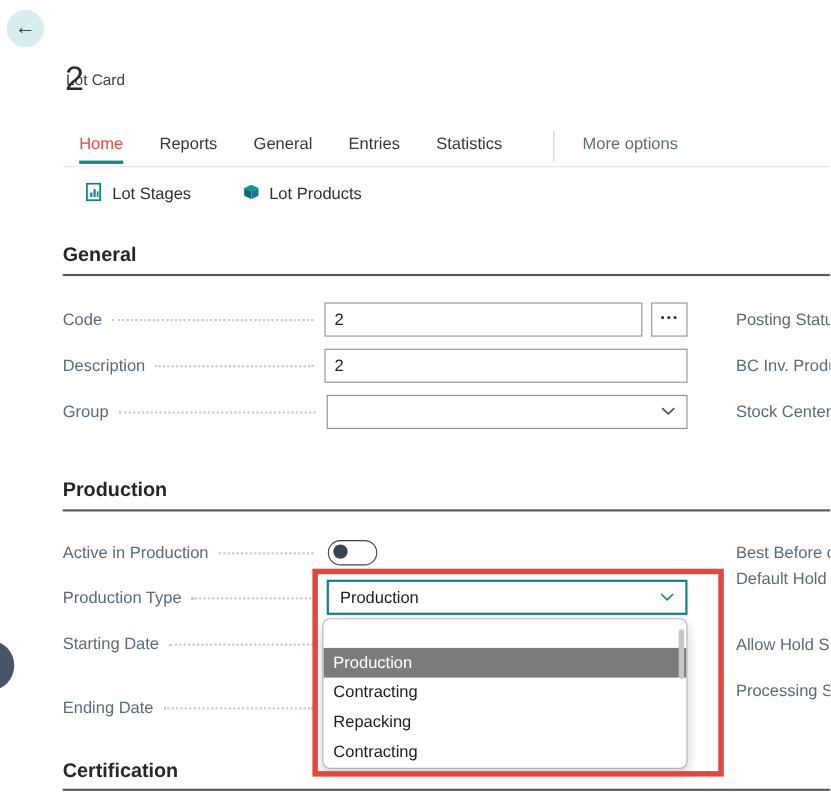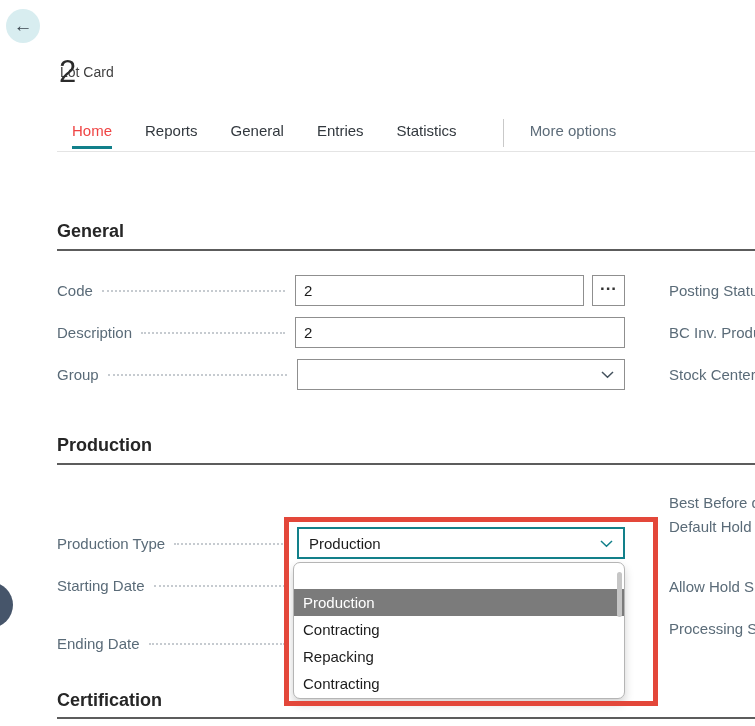--- a/index.html
+++ b/index.html
@@ -95,20 +95,43 @@
     <span class="tab active">Home</span>
     <span class="tab">Reports</span>
     <span class="tab">General</span>
     <span class="tab">Entries</span>
     <span class="tab">Statistics</span>
     <span class="tab-divider"></span>
     <span class="more-options">More options</span>
   </div>
   <div class="tabs-rule"></div>
 
+  <div class="actions">
+    <div class="action">
+      <span>
+        <svg width="17" height="17" viewBox="0 0 17 17">
+          <rect x="2" y="1" width="12" height="15" fill="none" stroke="#12808a" stroke-width="1.6"></rect>
+          <rect x="5" y="9" width="2" height="4" fill="#12808a"></rect>
+          <rect x="8" y="6" width="2" height="7" fill="#12808a"></rect>
+          <rect x="11" y="8" width="1.5" height="5" fill="#12808a"></rect>
+        </svg>
+      </span>
+      <span>Lot Stages</span>
+    </div>
+    <div class="action">
+      <span>
+        <svg width="17" height="17" viewBox="0 0 17 17">
+          <polygon points="2,5 8.5,2 15,5 8.5,8" fill="#15919c"></polygon>
+          <polygon points="2,5 8.5,8 8.5,15 2,12" fill="#0d6a73"></polygon>
+          <polygon points="15,5 8.5,8 8.5,15 15,12" fill="#12808a"></polygon>
+        </svg>
+      </span>
+      <span>Lot Products</span>
+    </div>
+  </div>
 
   <div class="section-title" style="top:221px;">General</div>
   <div class="section-rule" style="top:249px;"></div>
 
   <div class="frow" style="top:274px;">
     <span class="flabel">Code</span>
     <span class="leader"></span>
     <span class="ctl" style="width:330px;">
       <input class="tinput" style="width: 289px;" value="2">
       <span class="assist-btn">
@@ -139,20 +162,29 @@
             </svg>
         </span>
       </span>
     </span>
   </div>
   <div class="rlabel" style="top:366px;">Stock Center</div>
 
   <div class="section-title" style="top:435px;">Production</div>
   <div class="section-rule" style="top:463px;"></div>
 
+  <div class="frow" style="top:486px;">
+    <span class="flabel">Active in Production</span>
+    <span class="leader"></span>
+    <span class="ctl" style="width:330px;">
+      <span class="toggle">
+        <span class="knob"></span>
+      </span>
+    </span>
+  </div>
   <div class="rlabel" style="top:494px;">Best Before d</div>
 
   <div class="frow" style="top:527px;">
     <span class="flabel">Production Type</span>
     <span class="leader"></span>
     <span class="ctl" style="width:328px;">
       <span class="selectbox accent" style="width:328px;">
         <span class="val">Production</span>
         <span>
           <svg width="13" height="8" viewBox="0 0 13 8">

